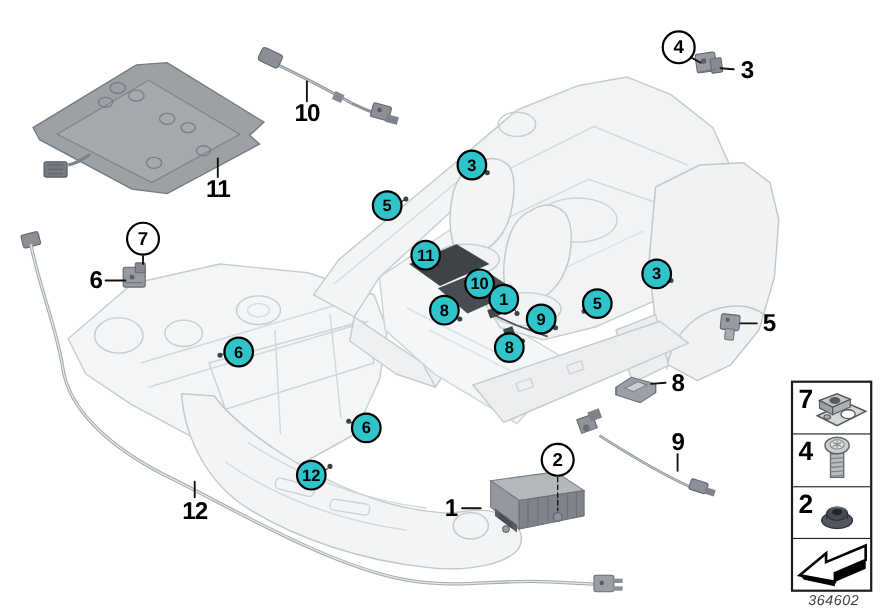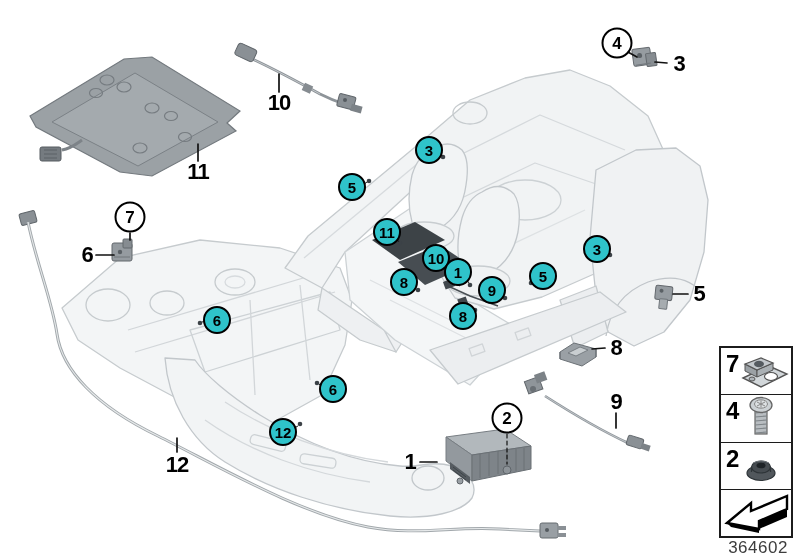--- a/index.html
+++ b/index.html
@@ -16,21 +16,21 @@
                  border:2px solid #000;font-size:17px;}
   .callout.plain{font-size:22px;letter-spacing:-1px;}
   .legend{position:absolute;left:719px;top:346px;width:74px;height:192px;
           border:2px solid #1c1c1c;box-sizing:border-box;background:#fff;
           display:flex;flex-direction:column;}
   .legend-cell{flex:1;border-bottom:1.5px solid #1c1c1c;position:relative;}
   .legend-cell:last-child{border-bottom:none;}
   .legend-num{position:absolute;left:5px;top:2px;font-size:24px;font-weight:bold;color:#000;}
   .legend-cell svg{position:absolute;left:0;top:0;}
   #part-number{position:absolute;left:722px;top:538px;width:72px;text-align:center;
-               font-size:17px;color:#3d3d3d;letter-spacing:.5px;}
+               font-size:13px;color:#3d3d3d;letter-spacing:.5px;font-style:italic;}
 </style>
 </head>
 <body>
 
 <div id="stage">
 
   <svg id="drawing" width="800" height="560" viewBox="0 0 800 560">
 
     <g stroke="#c6cbce" stroke-width="1.3" fill="none" stroke-linejoin="round">
 

